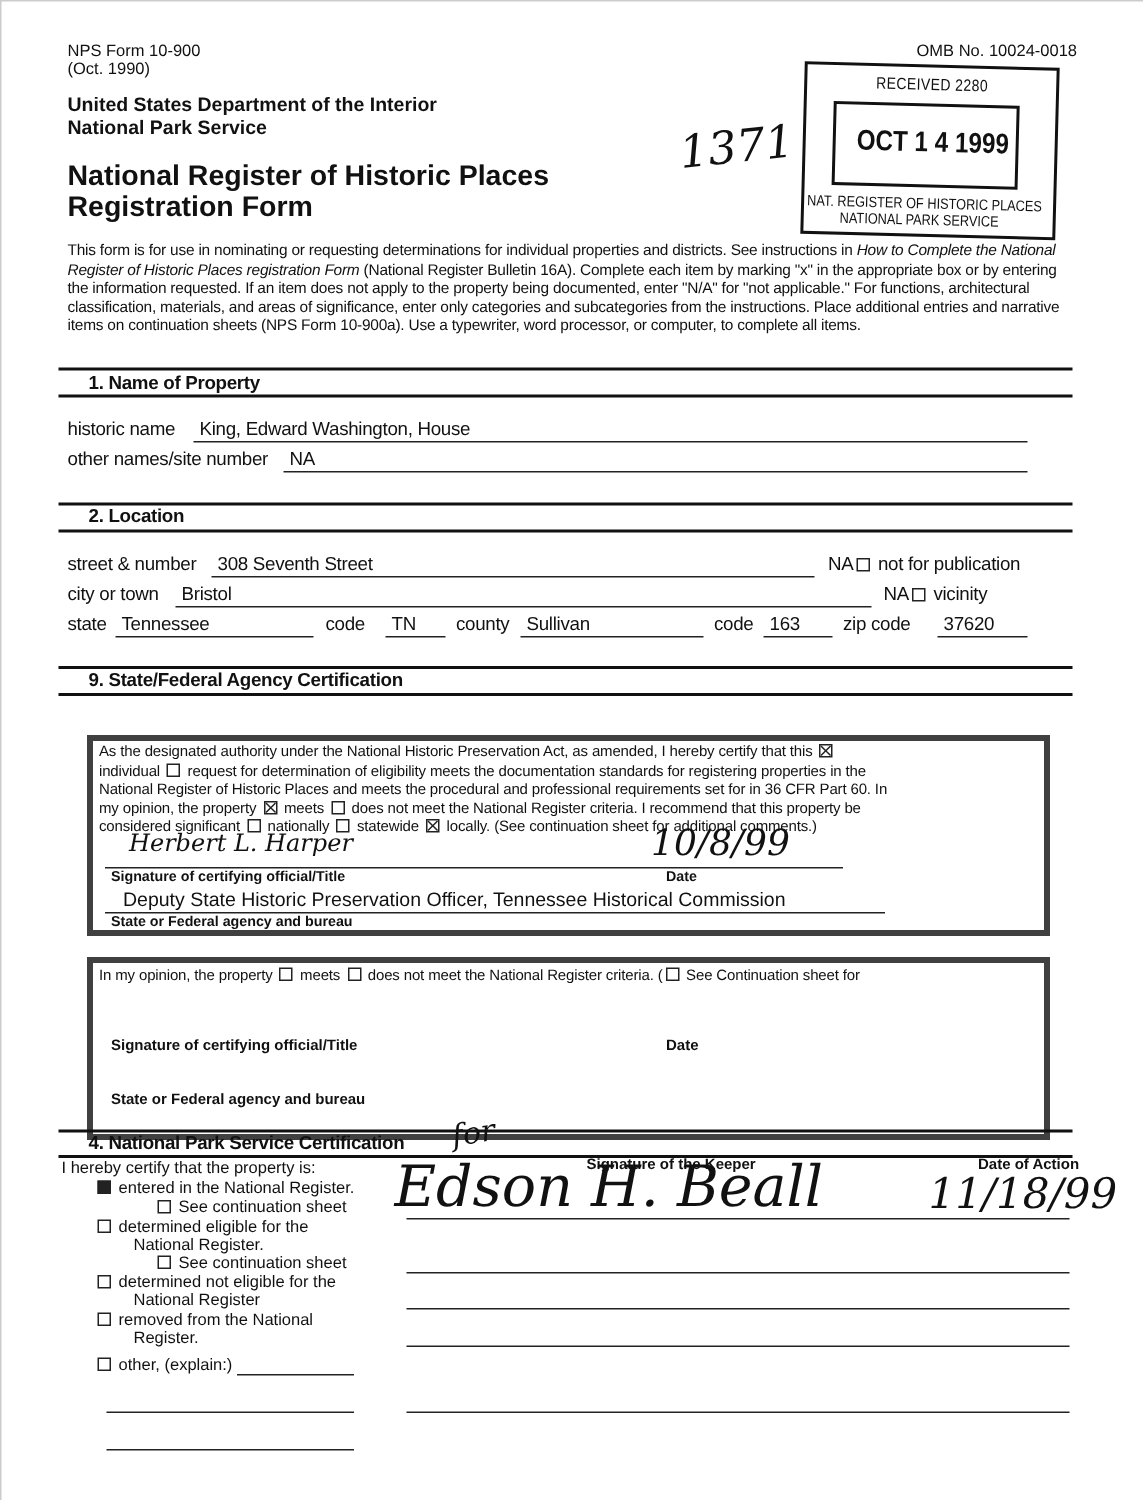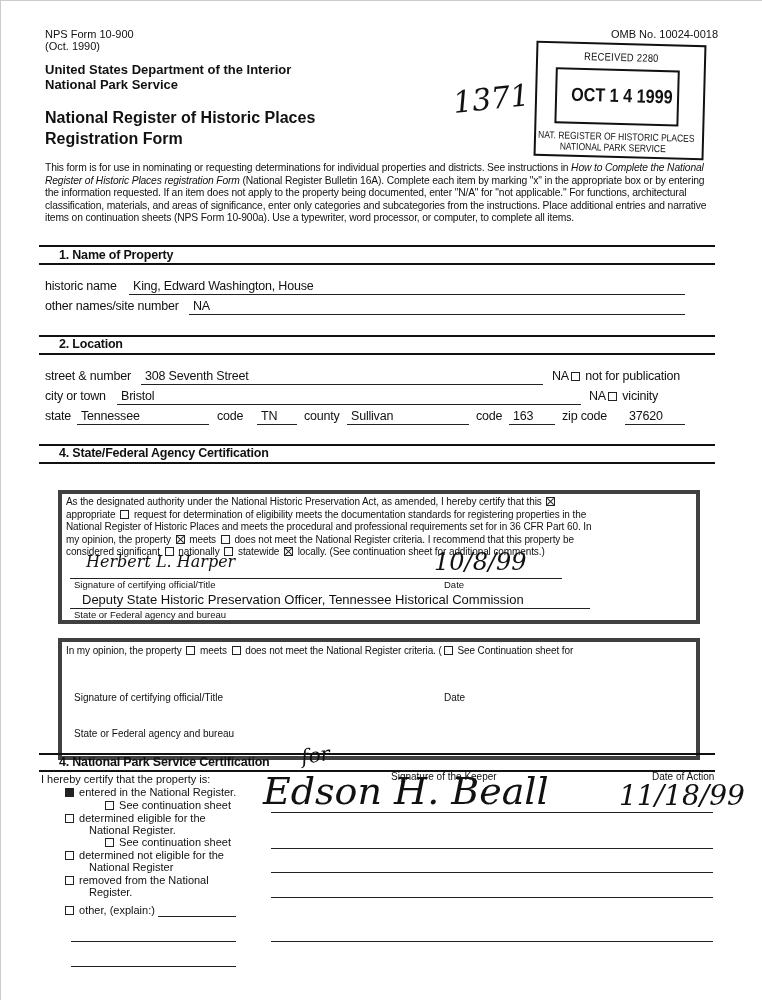--- a/index.html
+++ b/index.html
@@ -1,34 +1,34 @@
 <!DOCTYPE html>
 <html><head>
 <meta charset="utf-8">
 <style>
   * { box-sizing: border-box; margin: 0; padding: 0; }
   html, body { width: 762px; height: 1000px; background: #ffffff; overflow: hidden; }
   body { position: relative; font-family: "Liberation Sans", sans-serif; color: #111; border-left: 1px solid #ccc; border-top: 1px solid #ccc; }
   .abs { position: absolute; }
   .small { font-size: 11px; line-height: 13px; }
   .agency { font-size: 13px; font-weight: bold; line-height: 16px; }
-  .title { font-size: 16px; font-weight: bold; line-height: 22px; }
+  .title { font-size: 19px; font-weight: bold; line-height: 22px; }
   .intro { font-size: 10.3px; line-height: 12.6px; letter-spacing: -0.15px; }
   .rule { position: absolute; left: 38px; width: 676px; height: 2px; background: #111; }
   .sect { position: absolute; left: 58px; font-size: 12.5px; font-weight: bold; letter-spacing: -0.2px; }
   .lbl { position: absolute; font-size: 12.5px; white-space: nowrap; letter-spacing: -0.2px; }
   .fld { position: absolute; border-bottom: 1px solid #222; height: 16px; font-size: 12.5px; padding-left: 4px; white-space: nowrap; letter-spacing: -0.2px; }
   .cb { display: inline-block; width: 9px; height: 9px; border: 1px solid #222; vertical-align: -1px; margin: 0 2px; position: relative; }
   .cb.x::before, .cb.x::after { content: ""; position: absolute; left: 3px; top: -1px; width: 1px; height: 9px; background: #222; }
   .cb.x::before { transform: rotate(45deg); }
   .cb.x::after { transform: rotate(-45deg); }
   .cb.chk { background: #222; }
   .box { position: absolute; border: 4px solid #404040; margin-top: 13px; }
   .t10 { font-size: 10px; line-height: 12.5px; letter-spacing: -0.1px; }
-  .cap { position: absolute; font-size: 9.5px; white-space: nowrap; }
+  .cap { position: absolute; font-size: 9.5px; white-space: nowrap; font-weight: bold; }
   .hand { font-family: "DejaVu Serif", serif; font-style: italic; position: absolute; white-space: nowrap; color: #111; }
   .stamp { position: absolute; left: 534px; top: 42px; width: 170px; height: 115px; border: 2px solid #111; transform: rotate(1.5deg); }
   .stamp-in { position: absolute; left: 18px; top: 24px; width: 124px; height: 56px; border: 2px solid #111; }
   .ln { position: absolute; height: 1px; background: #222; }
   .n4 { font-size: 11px; line-height: 13px; position: absolute; white-space: nowrap; }
 </style>
 </head>
 <body>
 
 <div class="abs small" style="left:44px;top:27px;">NPS Form 10-900</div>
@@ -78,27 +78,27 @@
 <div class="lbl" style="left:216px;top:408px;">code</div>
 <div class="fld" style="left:256px;top:408px;width:40px;">TN</div>
 <div class="lbl" style="left:303px;top:408px;">county</div>
 <div class="fld" style="left:346px;top:408px;width:122px;">Sullivan</div>
 <div class="lbl" style="left:475px;top:408px;">code</div>
 <div class="fld" style="left:508px;top:408px;width:46px;">163</div>
 <div class="lbl" style="left:561px;top:408px;">zip code</div>
 <div class="fld" style="left:624px;top:408px;width:60px;">37620</div>
 
 <div class="rule" style="top:443px;"></div>
-<div class="sect" style="top:445px;">4.  State/Federal Agency Certification</div>
+<div class="sect" style="top:445px;">9.  State/Federal Agency Certification</div>
 <div class="rule" style="top:461px;"></div>
 
 <div class="box" style="left:57px;top:476px;width:642px;height:134px;">
   <div class="abs t10" style="left:4px;top:2px;width:632px;">
     <div><span>As the designated authority under the National Historic Preservation Act, as amended, I hereby certify that this</span> <span class="cb x"></span></div>
-    <div><span>appropriate</span> <span class="cb"></span> <span>request for determination of eligibility meets the documentation standards for registering properties in the</span></div>
+    <div><span>individual</span> <span class="cb"></span> <span>request for determination of eligibility meets the documentation standards for registering properties in the</span></div>
     <div><span>National Register of Historic Places and meets the procedural and professional requirements set for in 36 CFR Part 60.   In</span></div>
     <div><span>my opinion, the property</span> <span class="cb x"></span> <span>meets</span> <span class="cb"></span> <span>does not meet  the National Register criteria.   I recommend that this property be</span></div>
     <div><span>considered significant</span> <span class="cb"></span> <span>nationally</span> <span class="cb"></span> <span>statewide</span> <span class="cb x"></span> <span>locally.   (See continuation sheet for additional comments.)</span></div>
   </div>
   <div class="hand" style="left:24px;top:58px;font-size:16px;">Herbert L. Harper</div>
   <div class="hand" style="left:372px;top:54px;font-size:24px;">10/8/99</div>
   <div class="ln" style="left:8px;top:84px;width:492px;"></div>
   <div class="cap" style="left:12px;top:85px;">Signature of certifying official/Title</div>
   <div class="cap" style="left:382px;top:85px;">Date</div>
   <div class="abs" style="left:20px;top:98px;font-size:13px;white-space:nowrap;">Deputy State Historic Preservation Officer, Tennessee Historical Commission</div>

